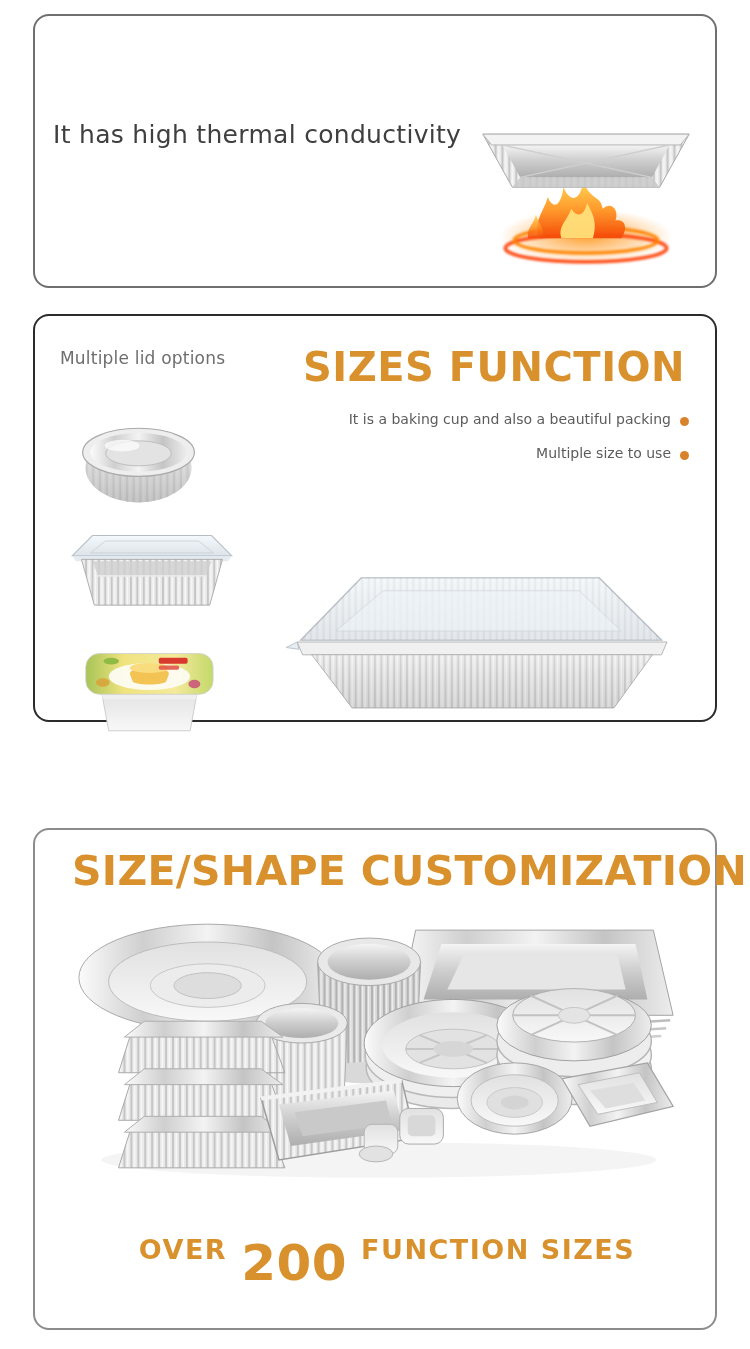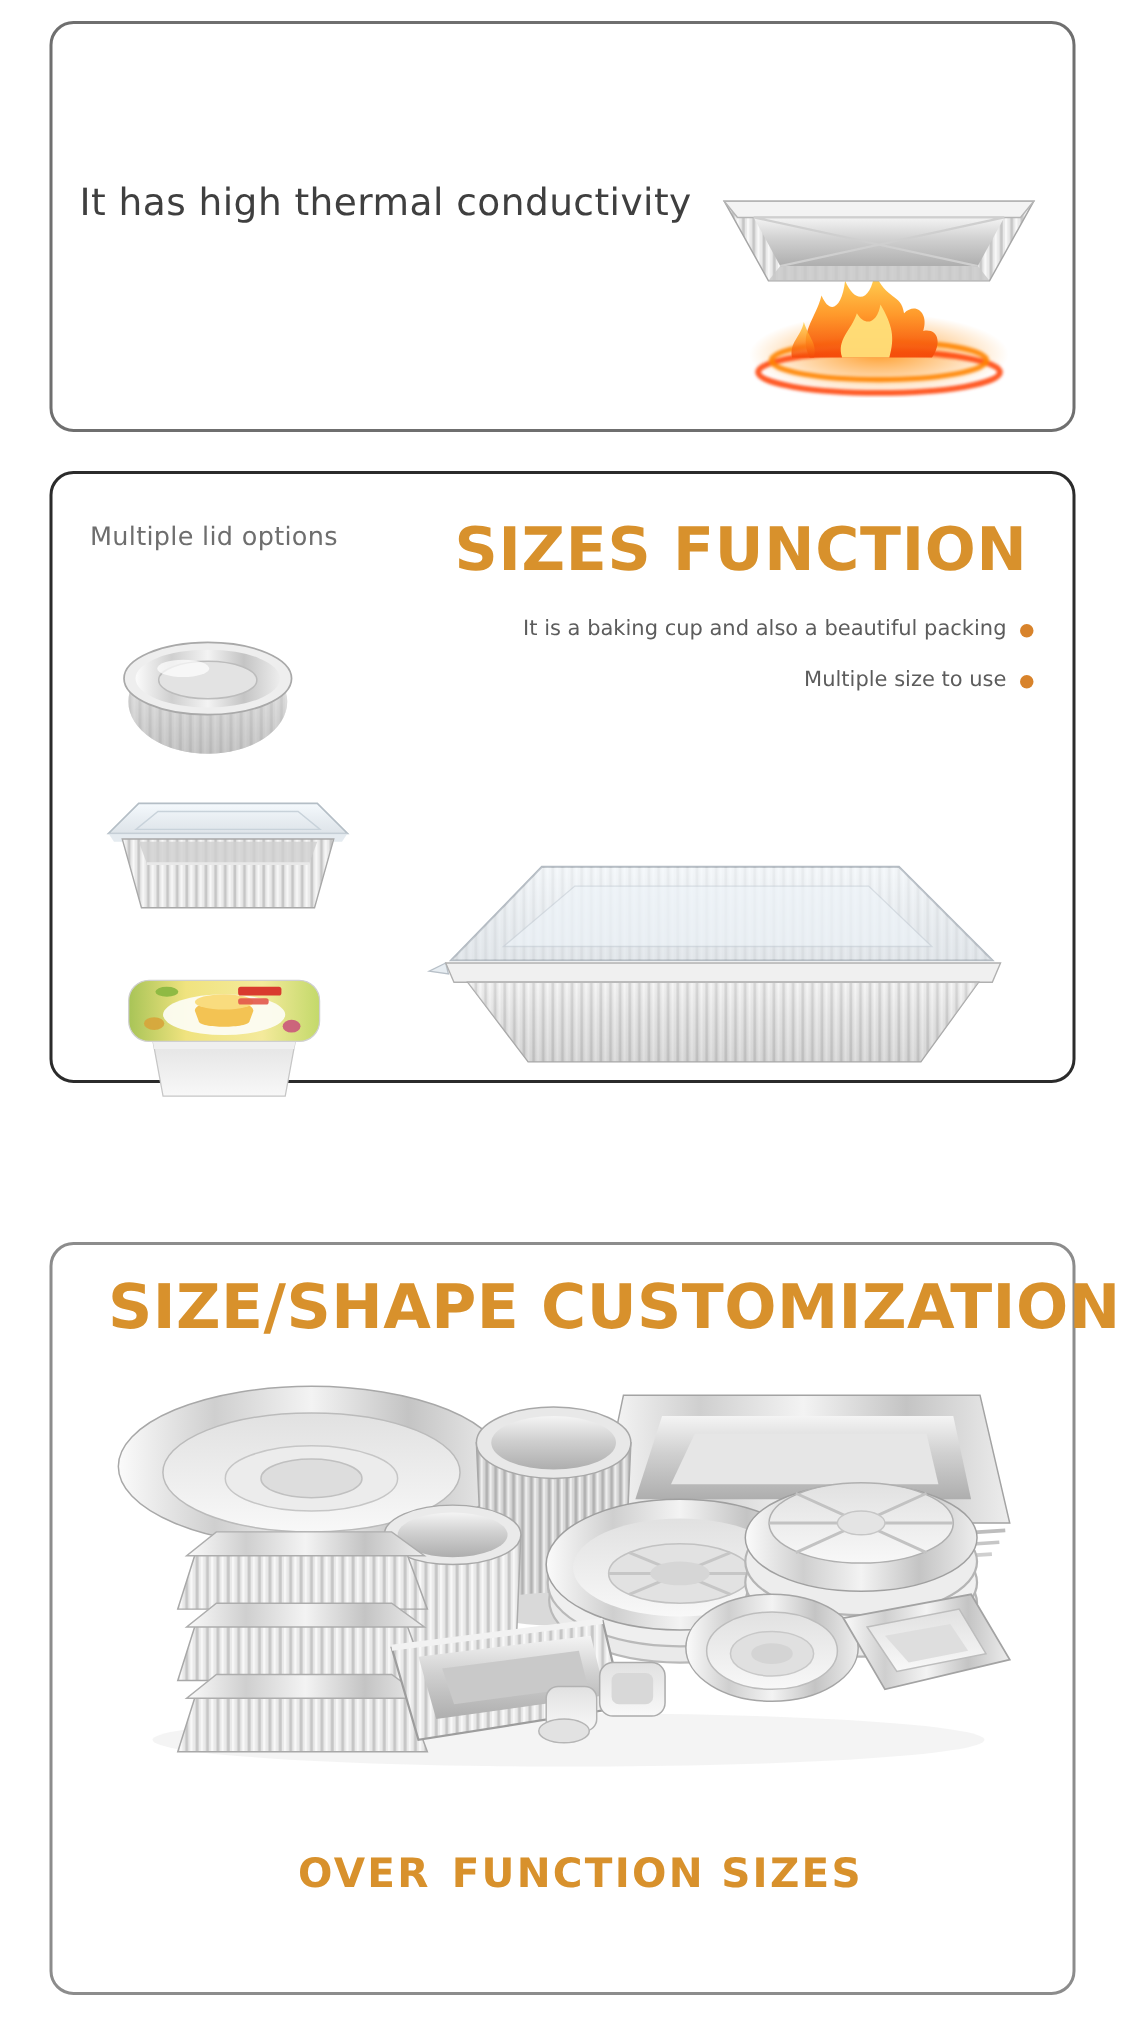--- a/index.html
+++ b/index.html
@@ -310,15 +310,16 @@
       <rect x="336" y="206" width="44" height="36" rx="9" fill="url(#silV2)" stroke="#ababab" stroke-width="1"></rect>
       <rect x="344" y="213" width="28" height="21" rx="5" fill="#d8d8d8"></rect>
       <rect x="300" y="222" width="34" height="30" rx="8" fill="url(#silV2)" stroke="#b2b2b2" stroke-width="1"></rect>
       <ellipse cx="312" cy="252" rx="17" ry="8" fill="#e2e2e2" stroke="#b5b5b5" stroke-width="1"></ellipse>
     </g>
   </svg>
 
 
   <div class="cz-over">
     <span class="sm">OVER</span>
+    <span class="lg">200</span>
     <span class="sm">FUNCTION SIZES</span>
   </div>
 </section>
 
 </body></html>

